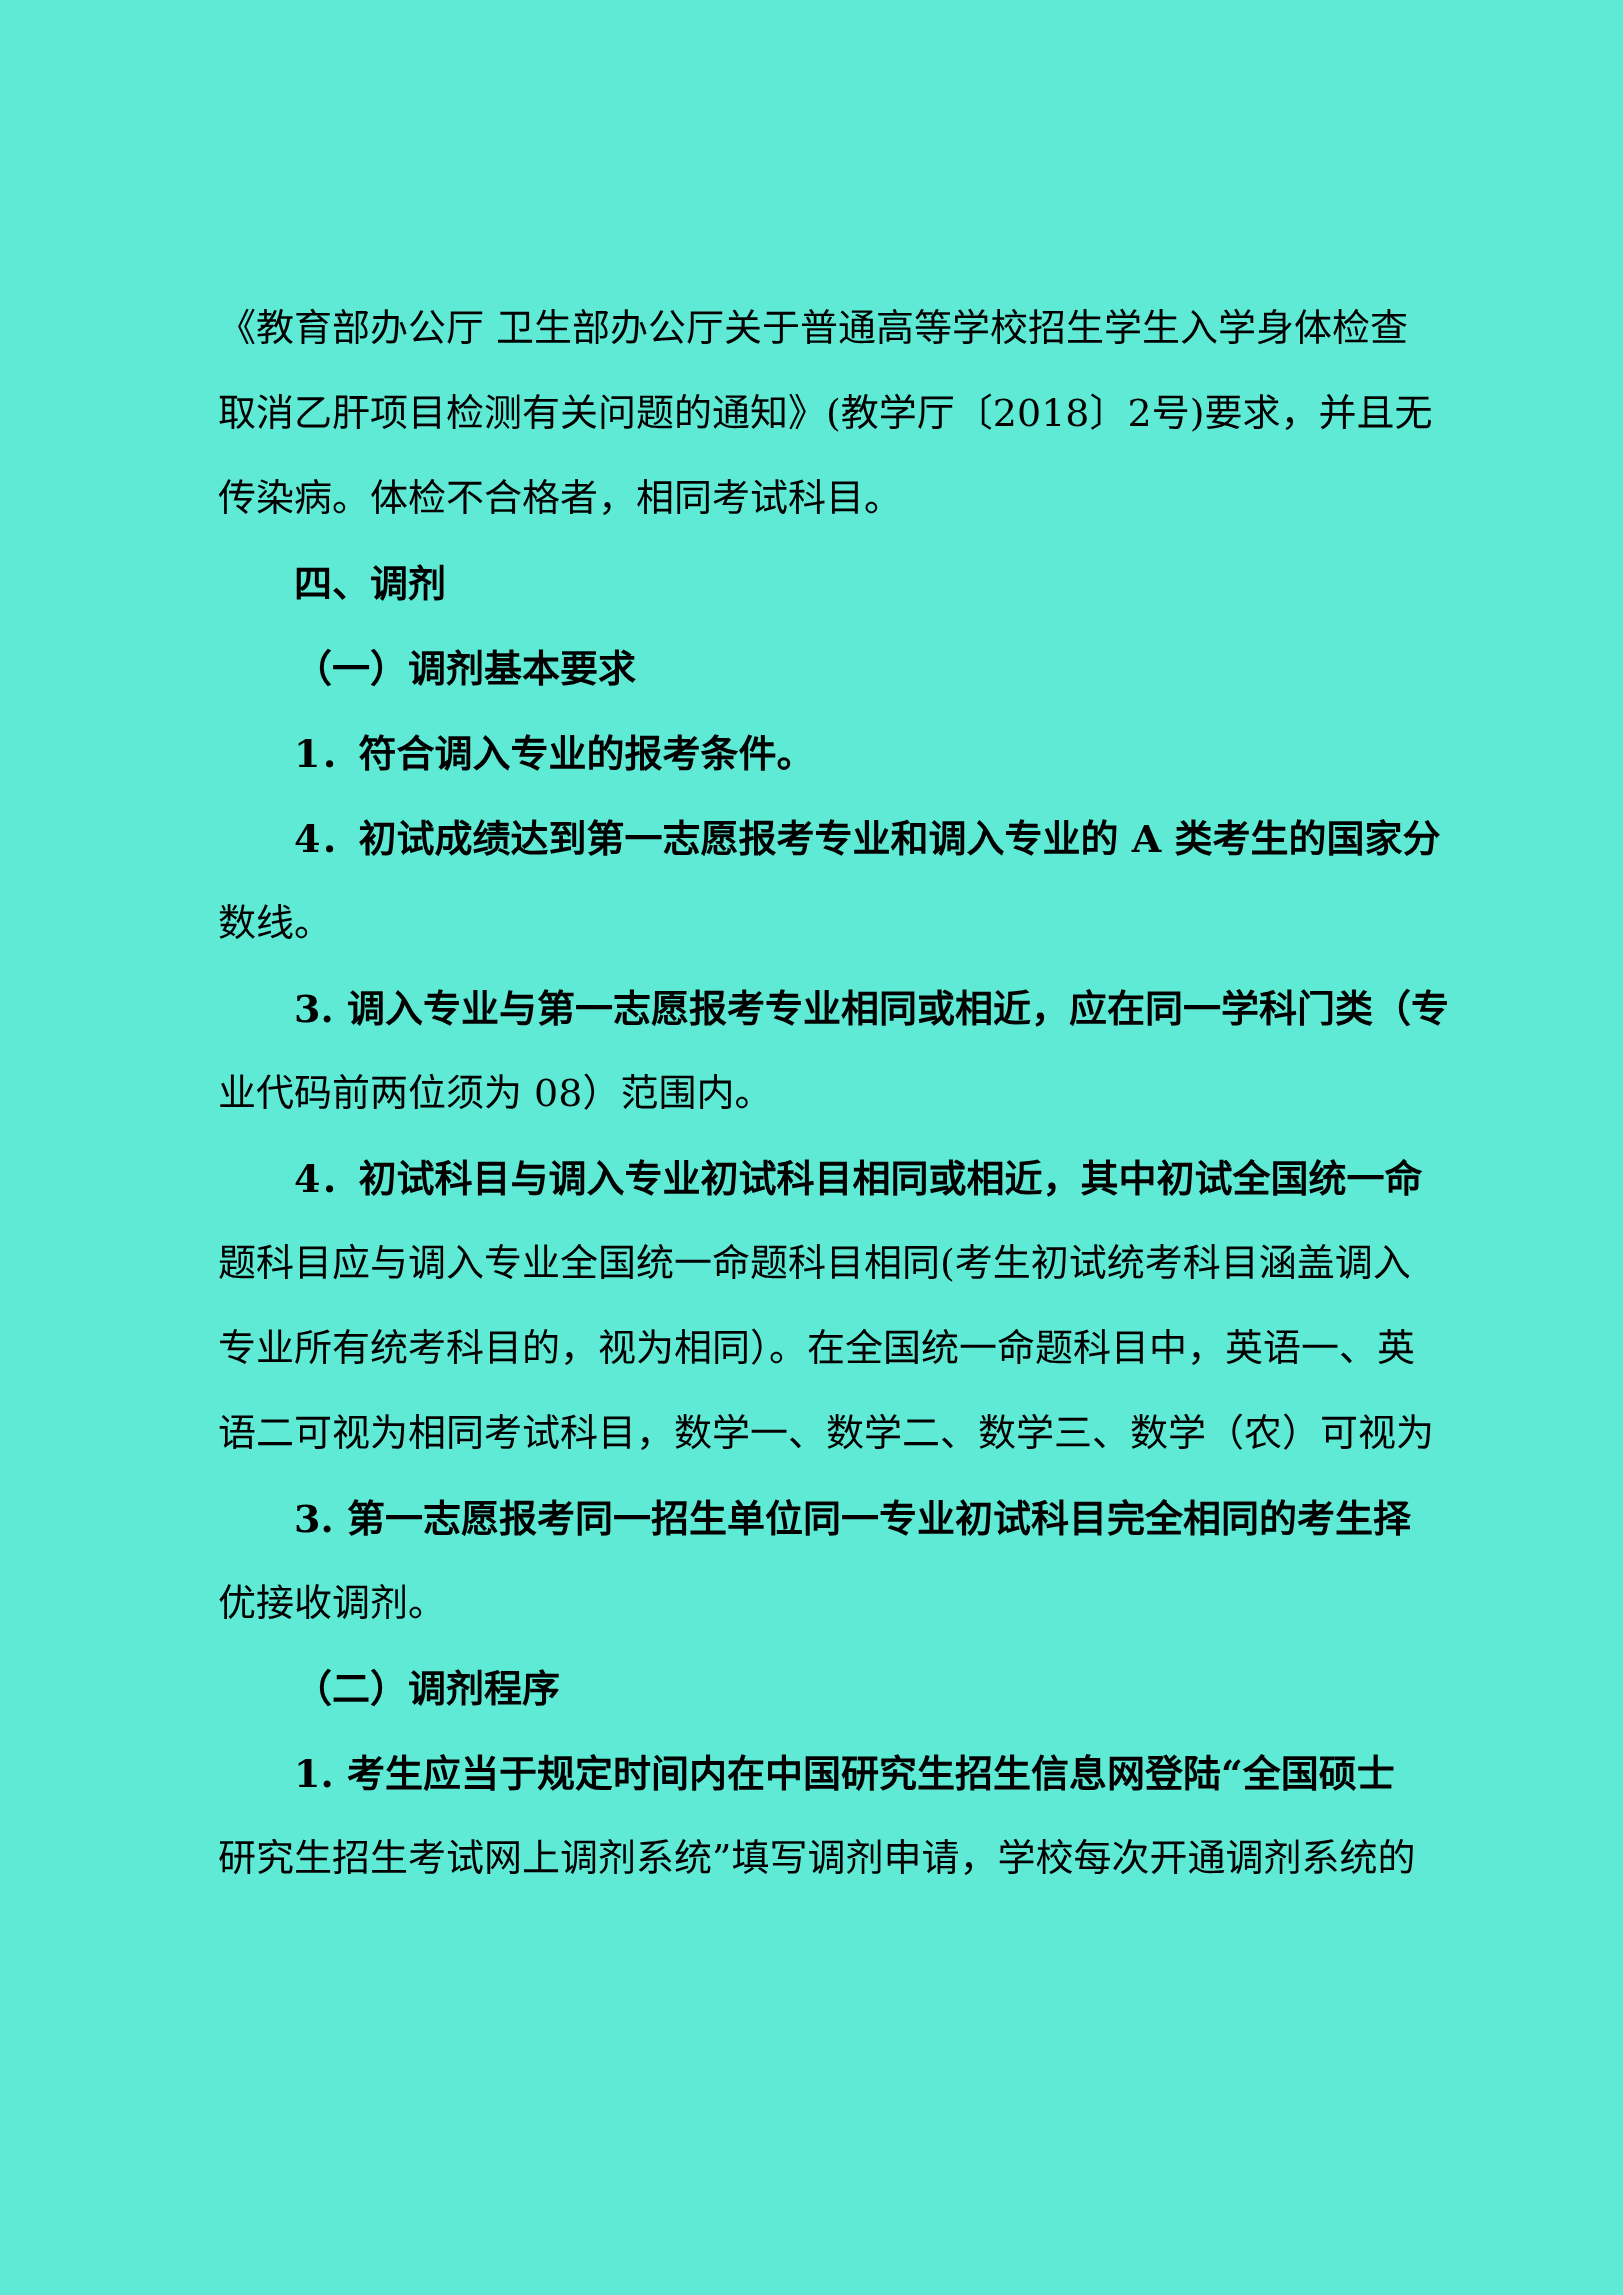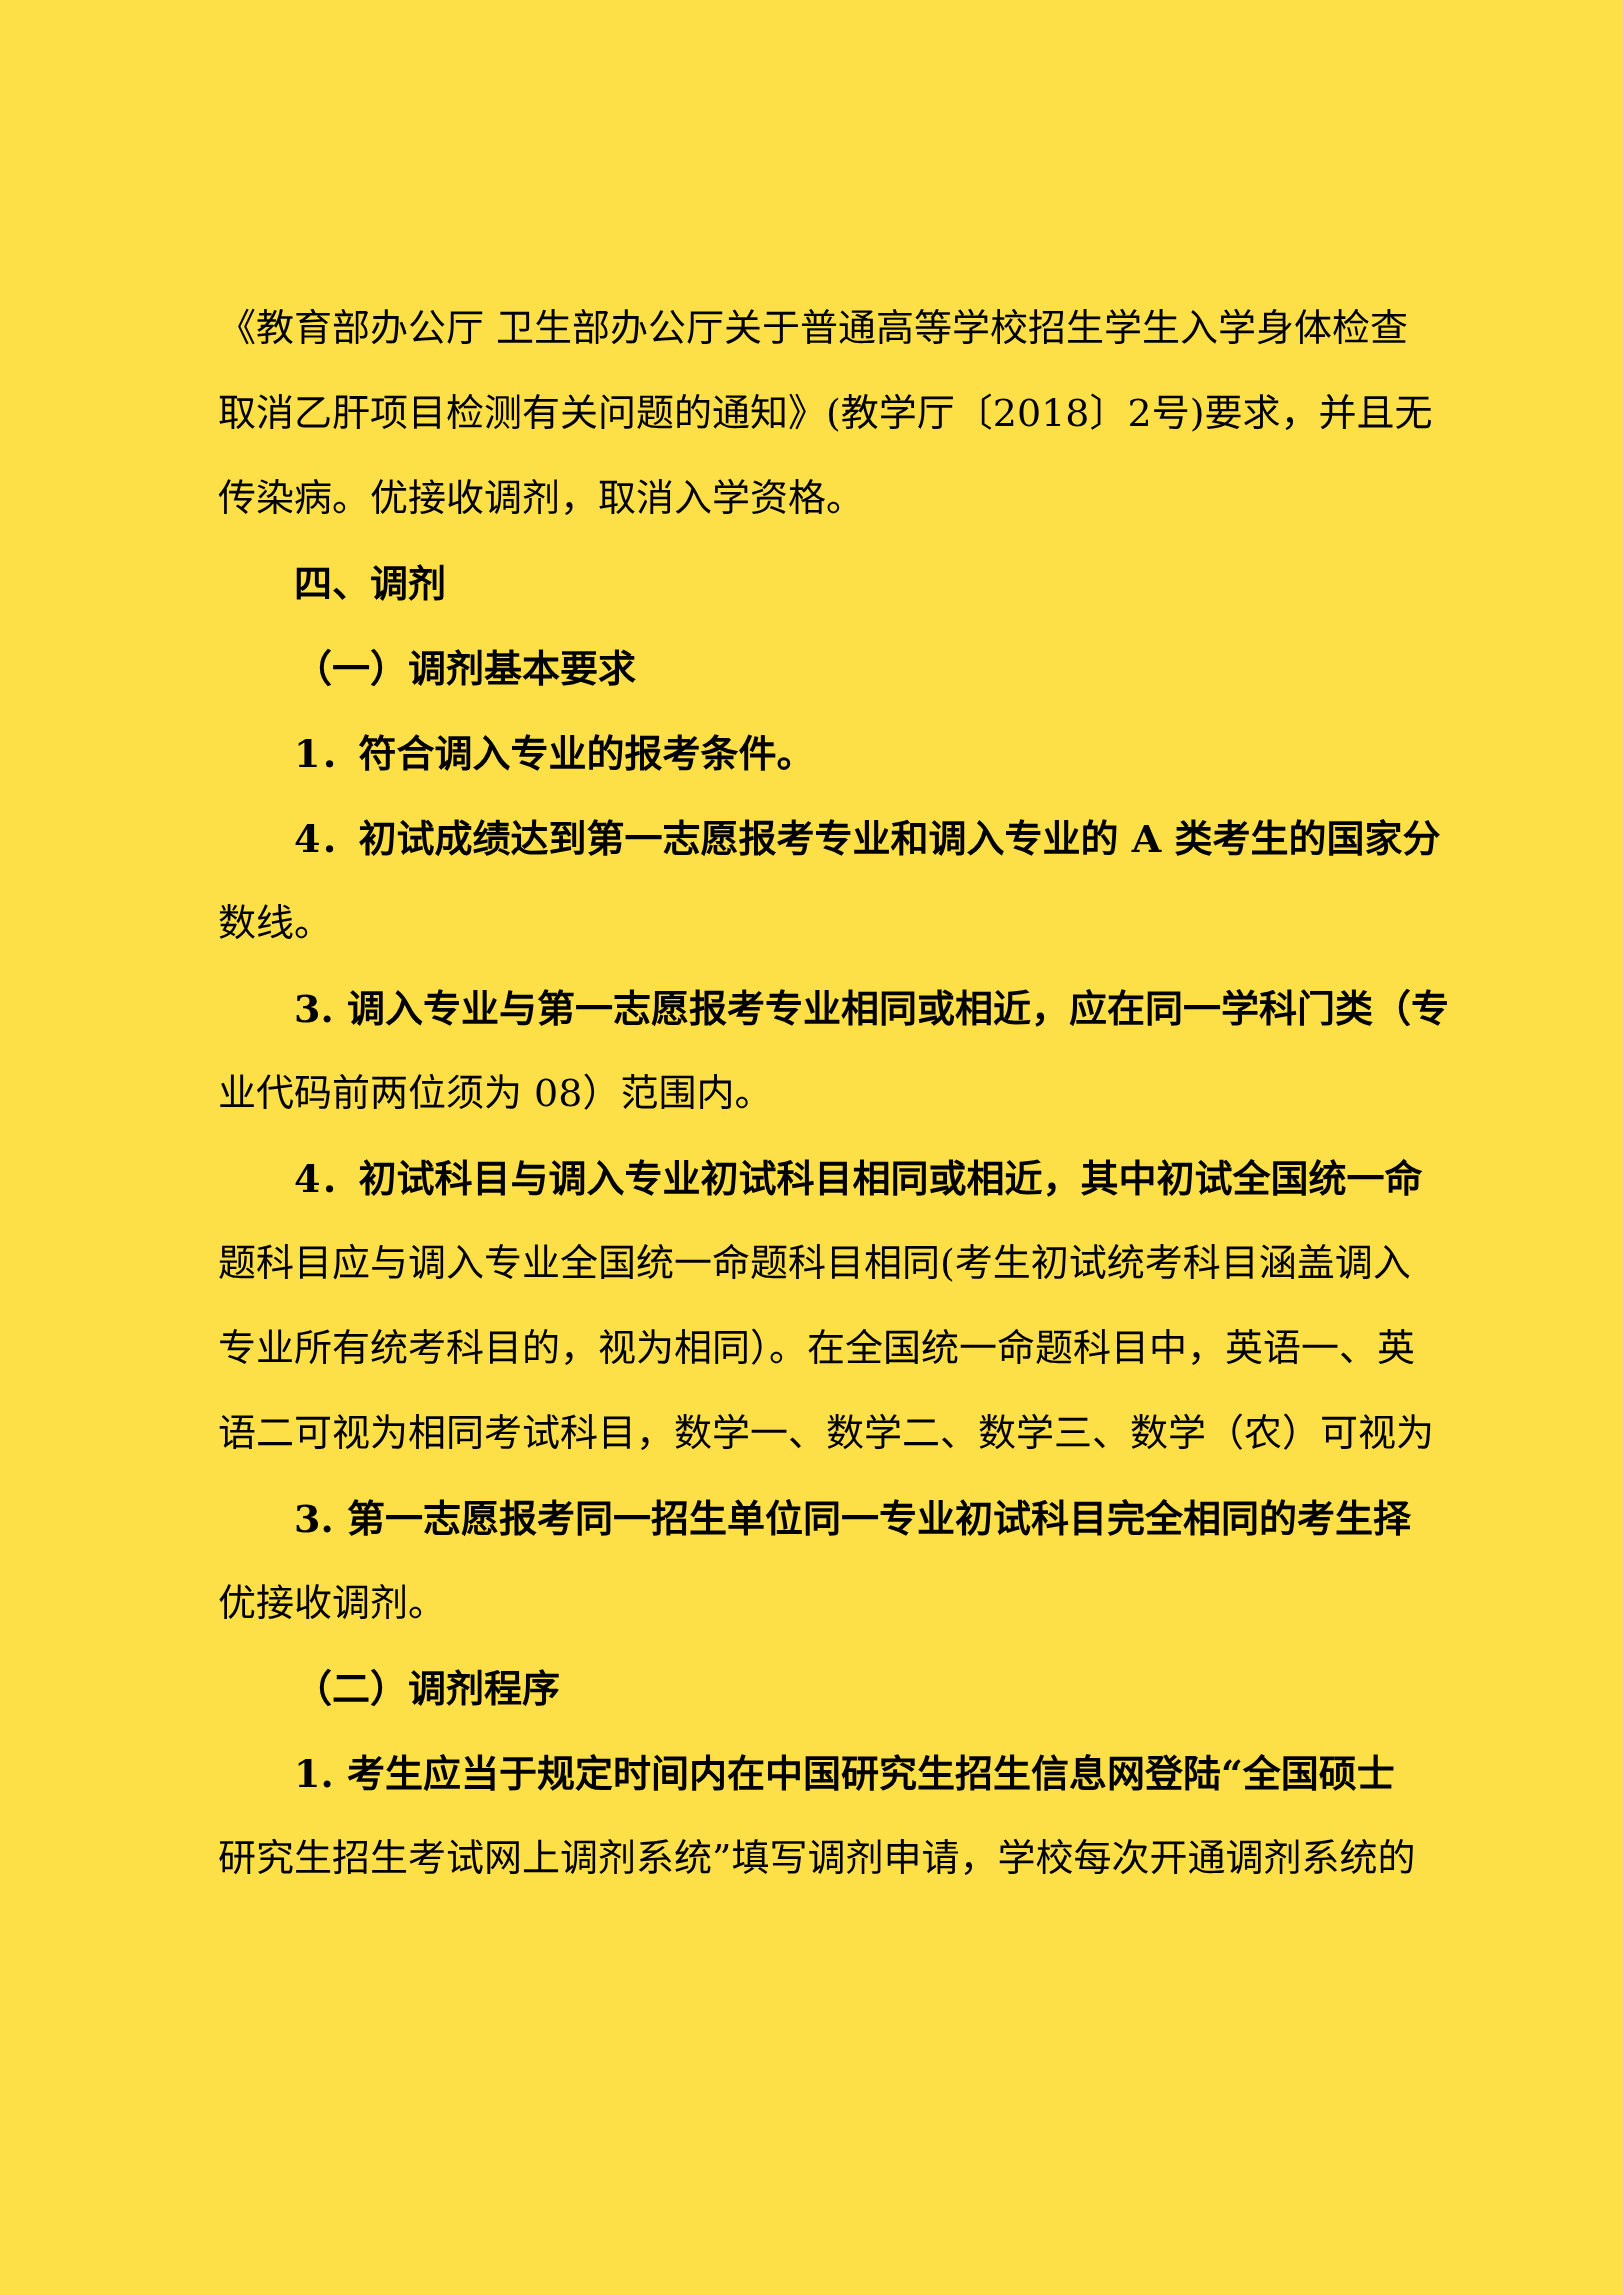--- a/index.html
+++ b/index.html
@@ -9,21 +9,21 @@
   body {
     width: 1623px;
     height: 2295px;
     background: #ffffff;
     font-family: "DejaVu Serif", "Liberation Serif", serif;
   }
   .page {
     position: relative;
     width: 1623px;
     height: 2295px;
-    background: #fde047;
+    background: #5eead4;
     overflow: hidden;
   }
   .text-block {
     position: absolute;
     left: 218px;
     top: 286px;
     width: 1227px;
     color: #000000;
     font-size: 38px;
     line-height: 85px;
@@ -40,21 +40,21 @@
     font-weight: 700;
   }
 </style>
 </head>
 <body>
 
 <div class="page">
   <div class="text-block">
     <div class="line">《教育部办公厅 卫生部办公厅关于普通高等学校招生学生入学身体检查</div>
     <div class="line">取消乙肝项目检测有关问题的通知》(教学厅〔2018〕2号)要求，并且无</div>
-    <div class="line">传染病。优接收调剂，取消入学资格。</div>
+    <div class="line">传染病。体检不合格者，相同考试科目。</div>
     <div class="line indent bold">四、调剂</div>
     <div class="line indent bold">（一）调剂基本要求</div>
     <div class="line indent">1．符合调入专业的报考条件。</div>
     <div class="line indent">4．初试成绩达到第一志愿报考专业和调入专业的 A 类考生的国家分</div>
     <div class="line">数线。</div>
     <div class="line indent">3. 调入专业与第一志愿报考专业相同或相近，应在同一学科门类（专</div>
     <div class="line">业代码前两位须为 08）范围内。</div>
     <div class="line indent">4．初试科目与调入专业初试科目相同或相近，其中初试全国统一命</div>
     <div class="line">题科目应与调入专业全国统一命题科目相同(考生初试统考科目涵盖调入</div>
     <div class="line">专业所有统考科目的，视为相同）。在全国统一命题科目中，英语一、英</div>

